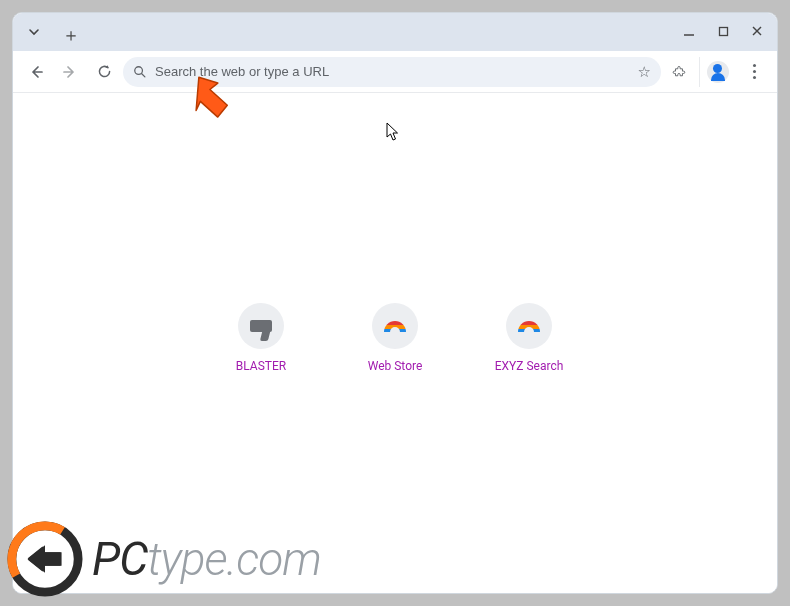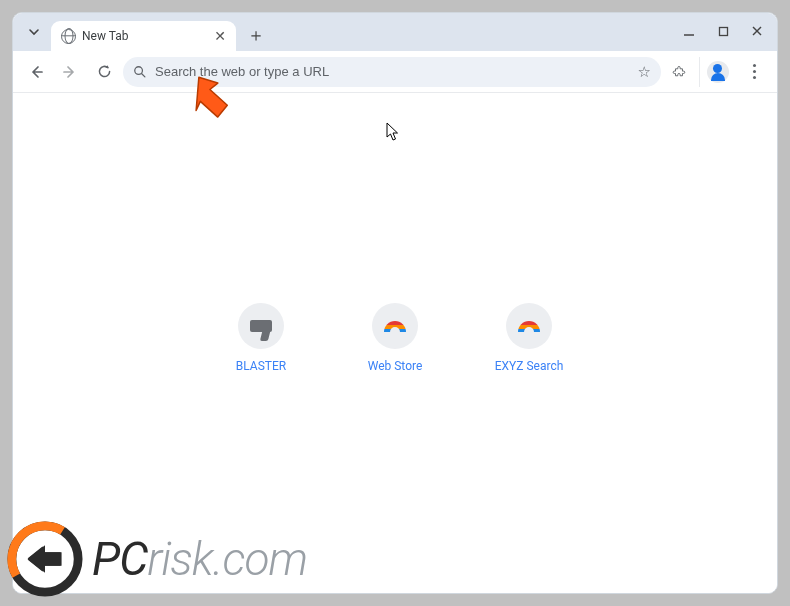--- a/index.html
+++ b/index.html
@@ -134,21 +134,21 @@
     display: flex; gap: 34px;
   }
   .shortcut {
     display: flex; flex-direction: column; align-items: center; gap: 10px;
     width: 100px;
   }
   .sc-circle {
     width: 46px; height: 46px; border-radius: 50%; background: #eceef1;
     display: flex; align-items: center; justify-content: center;
   }
-  .sc-label { font-size: 12px; color: #3b82f6; text-align: center; }
+  .sc-label { font-size: 12px; color: #a21caf; text-align: center; }
   .gun-body {
     width: 22px; height: 12px; background: #6b6e73; position: relative; border-radius: 2px;
   }
   .gun-body::after {
     content: ""; position: absolute; right: 3px; top: 12px; width: 8px; height: 9px;
     background: #6b6e73; transform: skewX(-14deg); border-radius: 0 0 2px 2px;
   }
   .rainbow {
     width: 22px; height: 11px; border-top-left-radius: 22px; border-top-right-radius: 22px;
     background: linear-gradient(180deg,#e53935 0 40%,#fb8c00 40% 70%,#1e88e5 70% 100%);
@@ -182,25 +182,20 @@
 </head>
 <body>
 
 <div class="browser-window">
 
   <div class="tabstrip">
     <div class="tablist-btn">
       <svg width="12" height="12" viewBox="0 0 12 12">
         <path d="M2 4 L6 8 L10 4" fill="none" stroke="#444" stroke-width="1.6" stroke-linecap="round"></path>
       </svg>
-    </div>
-    <div class="tab">
-      <span class="globe"></span>
-      <span class="tab-title">New Tab</span>
-      <span class="close-x">✕</span>
     </div>
     <div class="newtab-btn">＋</div>
 
     <div class="win-controls">
       <div class="win-btn">
         <svg width="12" height="12">
             <line x1="1" y1="10" x2="11" y2="10" stroke="#444" stroke-width="1.4"></line>
           </svg>
       </div>
       <div class="win-btn">
@@ -297,15 +292,15 @@
 </svg>
 
 <div class="watermark">
   <svg width="78" height="78" viewBox="0 0 80 80">
     <circle cx="40" cy="40" r="34" fill="none" stroke="#2b2b2b" stroke-width="9"></circle>
     <circle cx="40" cy="40" r="34" fill="none" stroke="#ff7a1a" stroke-width="9" stroke-dasharray="90 200" transform="rotate(150 40 40)"></circle>
     <path d="M23 40 L38 28 M23 40 L38 52 M38 28 L38 34 L55 34 L55 46 L38 46 L38 52" fill="#2b2b2b" stroke="#2b2b2b" stroke-width="2"></path>
     <polygon points="22,40 40,26 40,33 57,33 57,47 40,47 40,54" fill="#2b2b2b"></polygon>
   </svg>
   <div class="wm-text">
-    <span>PC</span><span class="light">risk.com</span>
+    <span>PC</span><span class="light">type.com</span>
   </div>
 </div>
 
 </body></html>

